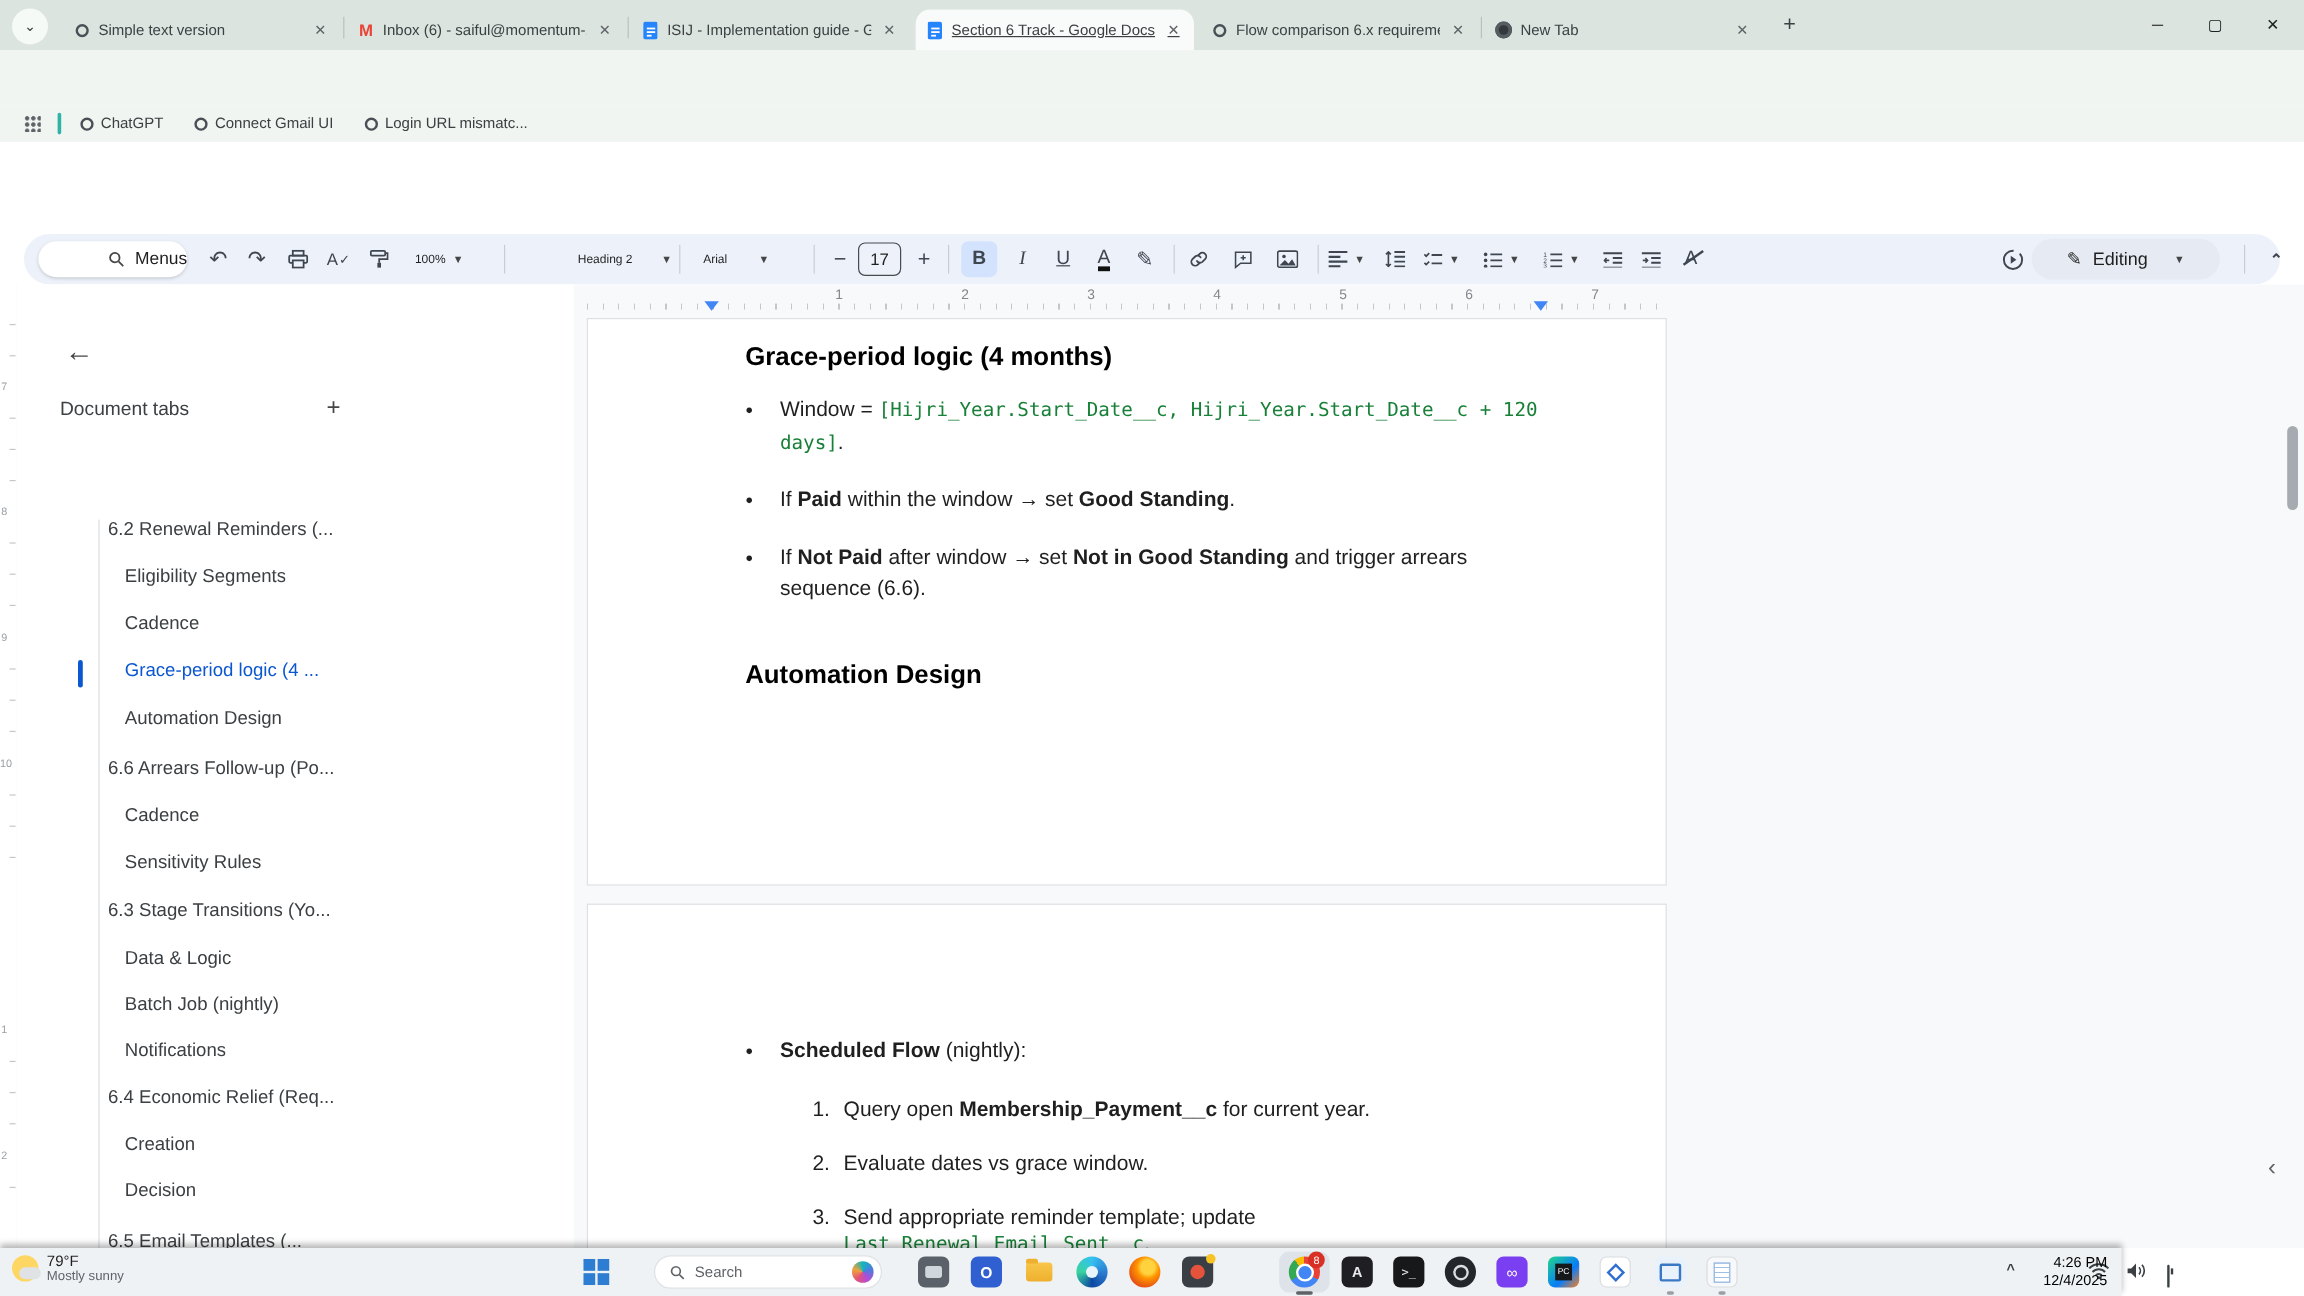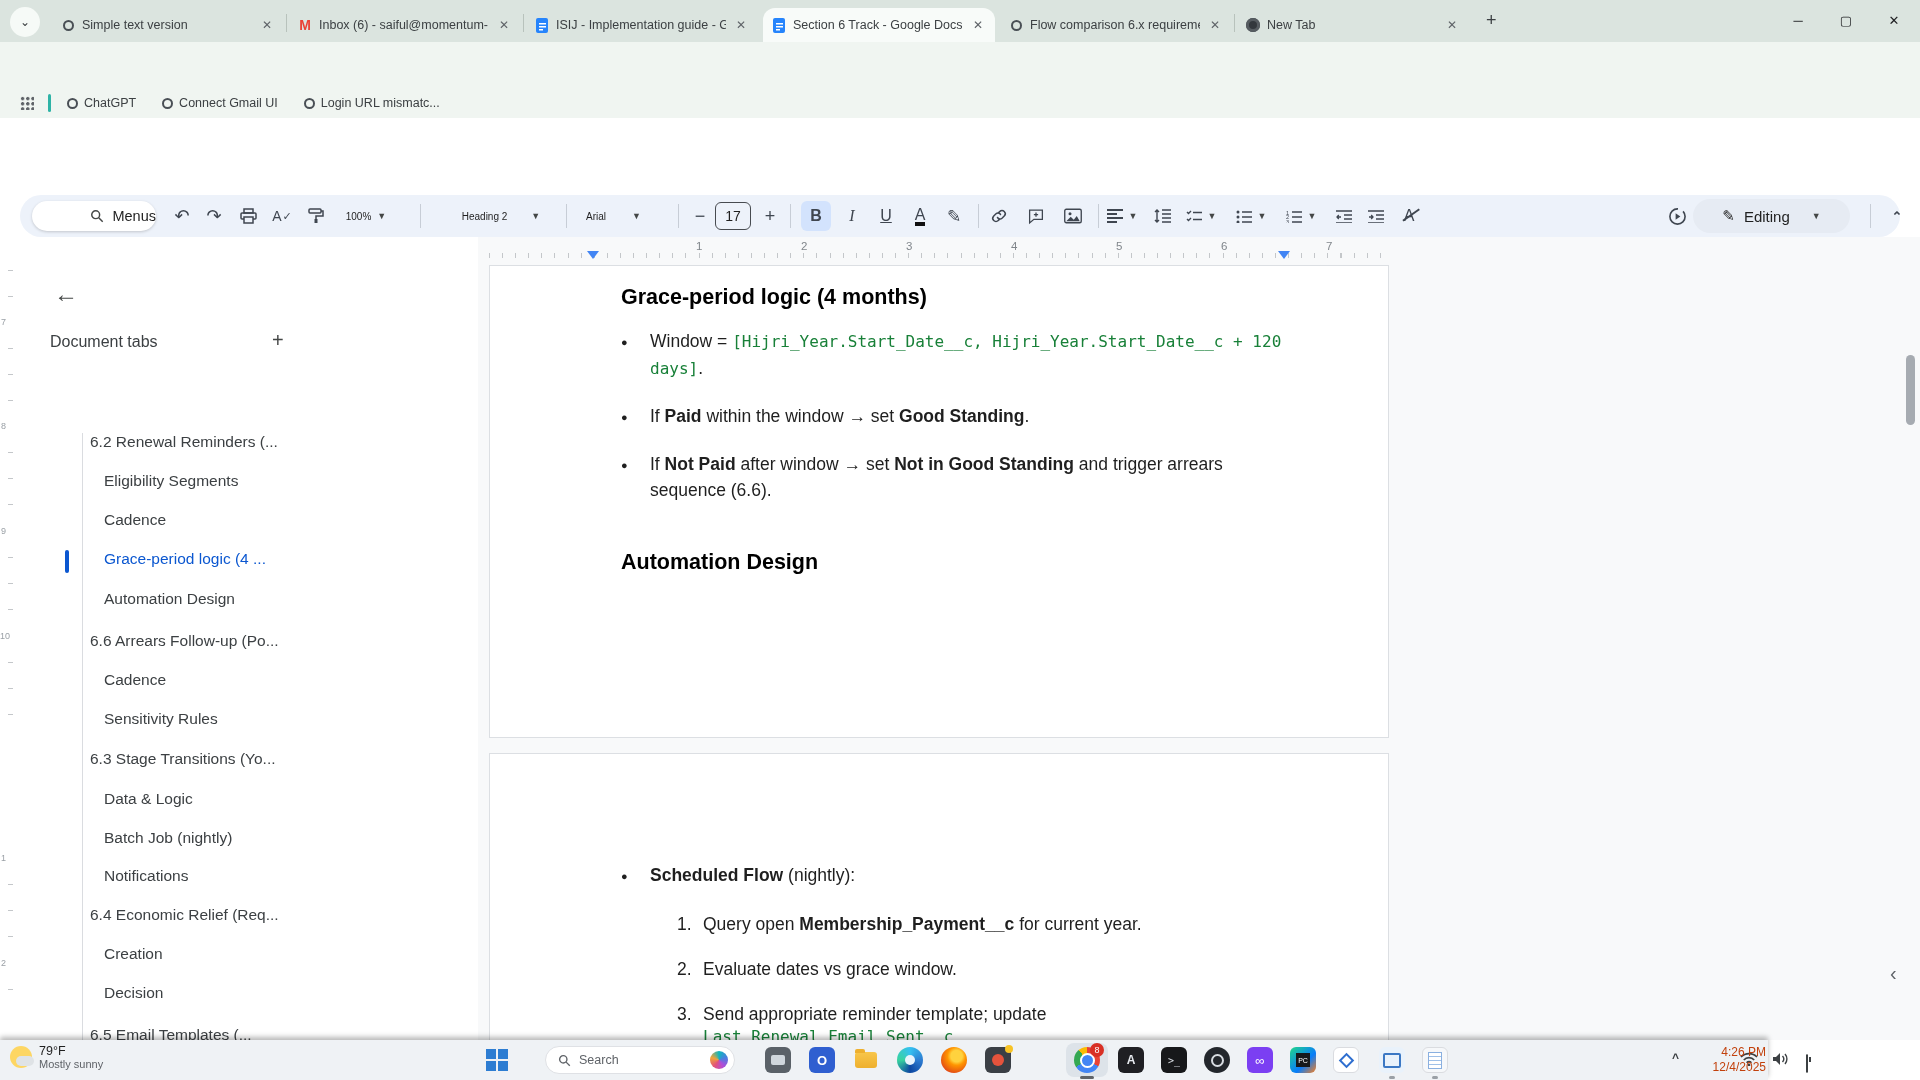--- a/index.html
+++ b/index.html
@@ -3,21 +3,21 @@
 <meta charset="utf-8">
 <style>
   html,body{margin:0;padding:0;}
   body{width:1920px;height:1080px;position:relative;overflow:hidden;
        font-family:"Liberation Sans",sans-serif;background:#fff;color:#202124;}
   .abs{position:absolute;}
   
   #tabstrip{left:0;top:0;width:1920px;height:42px;background:#dbe4df;}
   .tab{position:absolute;top:8px;height:34px;width:232px;display:flex;align-items:center;
        padding:0 8px;box-sizing:border-box;border-radius:12px 12px 0 0;color:#3c4043;font-size:12.5px;}
-  .tab.active{background:#f8fbf9;}
+  .tab.active{background:#f8fbf9;text-decoration:underline;}
   .tab .lbl{flex:1;white-space:nowrap;overflow:hidden;margin:0 6px;}
   .tab .x{color:#5f6368;font-size:12px;padding:2px 4px;border-radius:50%;}
   .tabsep{position:absolute;top:14px;width:1px;height:18px;background:#b8c2bc;}
   .fav{width:16px;height:16px;flex:0 0 16px;display:flex;align-items:center;justify-content:center;}
   .fav-chatgpt{border:2.5px solid #494f55;border-radius:50%;width:11px;height:11px;box-sizing:border-box;}
   .fav-dark{background:#33383d;border-radius:50%;width:14px;height:14px;box-shadow:inset 0 0 0 3px #565c61;}
   .fav-gmail{color:#ea4335;font-weight:bold;font-size:14px;font-family:"Liberation Sans",sans-serif;}
   .fav-docs{width:12px;height:15px;background:#2684fc;border-radius:2px;
      background-image:linear-gradient(#fff,#fff),linear-gradient(#fff,#fff),linear-gradient(#fff,#fff);
      background-size:7px 1.5px,7px 1.5px,4px 1.5px;background-position:2.5px 5px,2.5px 8px,2.5px 11px;background-repeat:no-repeat;}
@@ -100,21 +100,21 @@
   #sun:after{content:"";position:absolute;left:6px;top:10px;width:18px;height:10px;border-radius:6px;background:#dfe3e6;}
   #wtemp{font-size:12.5px;color:#1f1f1f;}
   #wdesc{font-size:11px;color:#5f6368;}
   #startbtn{left:486px;top:9px;width:22px;height:22px;position:absolute;
      background:conic-gradient(#2d7dd2 0 100%);
      -webkit-mask:linear-gradient(#000,#000) 0 0/10px 10px no-repeat,linear-gradient(#000,#000) 12px 0/10px 10px no-repeat,linear-gradient(#000,#000) 0 12px/10px 10px no-repeat,linear-gradient(#000,#000) 12px 12px/10px 10px no-repeat;
      mask:linear-gradient(#000,#000) 0 0/10px 10px no-repeat,linear-gradient(#000,#000) 12px 0/10px 10px no-repeat,linear-gradient(#000,#000) 0 12px/10px 10px no-repeat,linear-gradient(#000,#000) 12px 12px/10px 10px no-repeat;}
   #tsearch{position:absolute;left:545px;top:6px;width:190px;height:28px;border-radius:14px;background:#fff;border:1px solid #dfe1e5;display:flex;align-items:center;box-sizing:border-box;padding:0 6px 0 12px;font-size:12.5px;color:#5f6368;}
   #copilotdot{margin-left:auto;width:18px;height:18px;border-radius:50%;background:conic-gradient(#0fb6bd,#4a7de0,#b14dd9,#e2527a,#f0a33a,#0fb6bd);}
   .trayico{position:absolute;top:11px;color:#3c4043;}
-  #clock{position:absolute;right:2px;top:5px;text-align:right;font-size:12px;color:#c2410c;line-height:15px;}
+  #clock{position:absolute;right:12px;top:5px;text-align:right;font-size:12px;color:#000000;line-height:15px;}
   .batt{width:17px;height:9px;border:1.5px solid #3c4043;border-radius:2px;position:relative;background:linear-gradient(to right,#3c4043 0 80%,transparent 80%);}
   .batt:after{content:"";position:absolute;right:-4px;top:2px;width:2px;height:5px;background:#3c4043;}
 </style>
 </head>
 <body>
 
 <div id="tabstrip" class="abs">
   <div class="abs" style="left:10px;top:7px;width:30px;height:30px;border-radius:50%;background:#f6faf7;display:flex;align-items:center;justify-content:center;color:#3c4043;font-size:12px;">⌄</div>
 
   <div class="tab" style="left:52px;">
@@ -295,21 +295,21 @@
         <rect x="1" y="1" width="12" height="4" rx="1" fill="none" stroke="#3f4650" stroke-width="1.5"></rect>
         <path d="M13 3h2v5H8v3" fill="none" stroke="#3f4650" stroke-width="1.5"></path>
         <rect x="6.5" y="11" width="3" height="4" fill="#3f4650"></rect>
       </svg>
   </div>
   <div class="tbi" style="left:318px;width:56px;">
     <span class="tbtxt">100%</span>
       <span class="ddarrow">▼</span>
   </div>
   <div class="tbdiv" style="left:400px;"></div>
-  <div class="tbi" style="left:414px;width:118px;justify-content:center;padding-left:8px;">
+  <div class="tbi" style="left:414px;width:118px;justify-content:flex-end;padding-left:8px;">
     <span class="tbtxt">Heading 2</span>
       <span class="ddarrow" style="margin-left:24px;">▼</span>
   </div>
   <div class="tbdiv" style="left:546px;"></div>
   <div class="tbi" style="left:558px;width:92px;justify-content:flex-start;padding-left:8px;">
     <span class="tbtxt">Arial</span>
       <span class="ddarrow" style="margin-left:26px;">▼</span>
   </div>
   <div class="tbdiv" style="left:658px;"></div>
   <div class="tbi" style="left:668px;width:24px;font-size:18px;">−</div>

